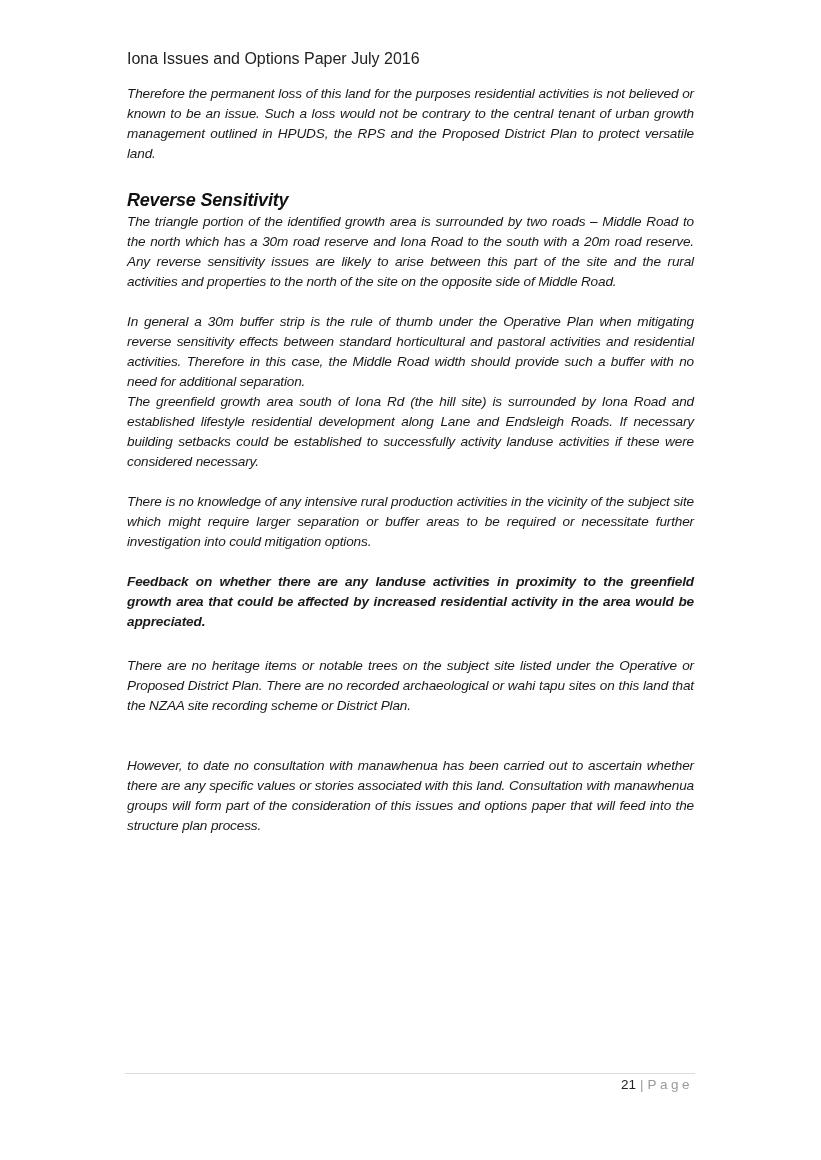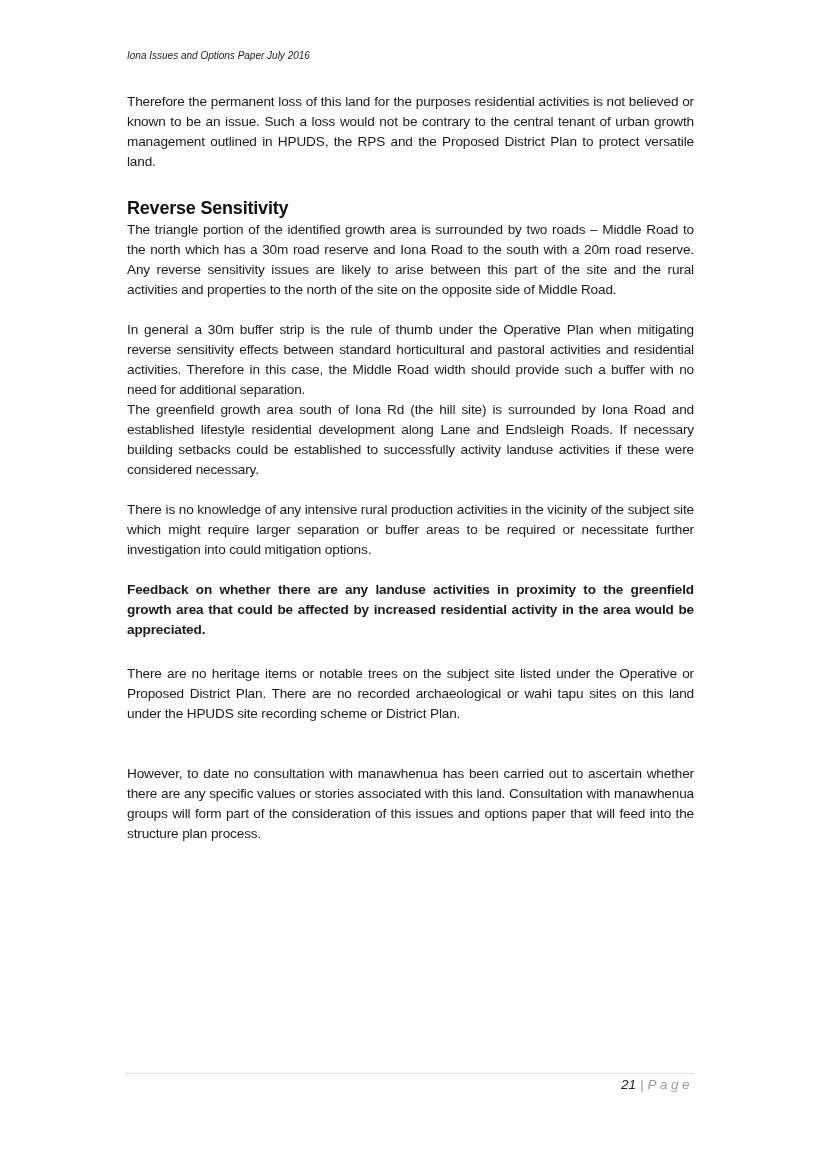--- a/index.html
+++ b/index.html
@@ -2,43 +2,43 @@
 <html><head>
 <meta charset="utf-8">
 <style>
   html, body { margin: 0; padding: 0; background: #ffffff; }
   body {
     width: 821px; height: 1160px; position: relative; overflow: hidden;
     font-family: "Liberation Sans", sans-serif; color: #1a1a1a;
   }
   .header {
     position: absolute; left: 127px; top: 50px;
-    font-size: 10px; color: #222; font-style: italic;
+    font-size: 16px; color: #222;
   }
   .content {
-    position: absolute; left: 127px; top: 92px; width: 567px;
+    position: absolute; left: 127px; top: 84px; width: 567px; font-style: italic;
   }
   p {
     margin: 0; font-size: 13.6px; line-height: 20px; text-align: justify;
     letter-spacing: -0.15px;
   }
   p.bold { font-weight: bold; }
   h2 {
     margin: 0; font-size: 18px; font-weight: bold; line-height: 24px;
     color: #111; letter-spacing: -0.2px;
   }
   .gap { height: 20px; }
   .gap-h { height: 24px; }
   .footer-rule {
     position: absolute; left: 125px; top: 1073px; width: 570px; height: 1px;
     background: #dcdcdc;
   }
   .footer {
     position: absolute; right: 128px; top: 1077px;
-    font-size: 13.5px; color: #222; font-style: italic;
+    font-size: 13.5px; color: #222;
   }
   .footer .sep { color: #999; margin: 0 4px; }
   .footer .page-word { color: #9a9a9a; letter-spacing: 3.5px; }
 </style>
 </head>
 <body>
 
 <div class="header">Iona Issues and Options Paper July 2016</div>
 
 <div class="content">
@@ -49,21 +49,21 @@
   <p>The triangle portion of the identified growth area is surrounded by two roads – Middle Road to the north which has a 30m road reserve and Iona Road to the south with a 20m road reserve.  Any reverse sensitivity issues are likely to arise between this part of the site and the rural activities and properties to the north of the site on the opposite side of Middle Road.</p>
   <div class="gap"></div>
   <p>In general a 30m buffer strip is the rule of thumb under the Operative Plan when mitigating reverse sensitivity effects between standard horticultural and pastoral activities and residential activities.  Therefore in this case, the Middle Road width should provide such a buffer with no need for additional separation.</p>
   <p>The greenfield growth area south of Iona Rd (the hill site) is surrounded by Iona Road and established lifestyle residential development along Lane and Endsleigh Roads.  If necessary building setbacks could be established to successfully activity landuse activities if these were considered necessary.</p>
   <div class="gap"></div>
   <p>There is no knowledge of any intensive rural production activities in the vicinity of the subject site which might require larger separation or buffer areas to be required or necessitate further investigation into could mitigation options.</p>
   <div class="gap"></div>
   <p class="bold">Feedback on whether there are any landuse activities in proximity to the greenfield growth area that could be affected by increased residential activity in the area would be appreciated.</p>
   <div class="gap-h"></div>
 
-  <p>There are no heritage items or notable trees on the subject site listed under the Operative or Proposed District Plan.  There are no recorded archaeological or wahi tapu sites on this land under the HPUDS site recording scheme or District Plan.</p>
+  <p>There are no heritage items or notable trees on the subject site listed under the Operative or Proposed District Plan.  There are no recorded archaeological or wahi tapu sites on this land that the NZAA site recording scheme or District Plan.</p>
   <div class="gap"></div>
   <div class="gap"></div>
   <p>However, to date no consultation with manawhenua has been carried out to ascertain whether there are any specific values or stories associated with this land.  Consultation with manawhenua groups will form part of the consideration of this issues and options paper that will feed into the structure plan process.</p>
   <div class="gap"></div>
 </div>
 
 <div class="footer-rule"></div>
 <div class="footer">
   <span>21</span><span class="sep">|</span><span class="page-word">Page</span>
 </div>

